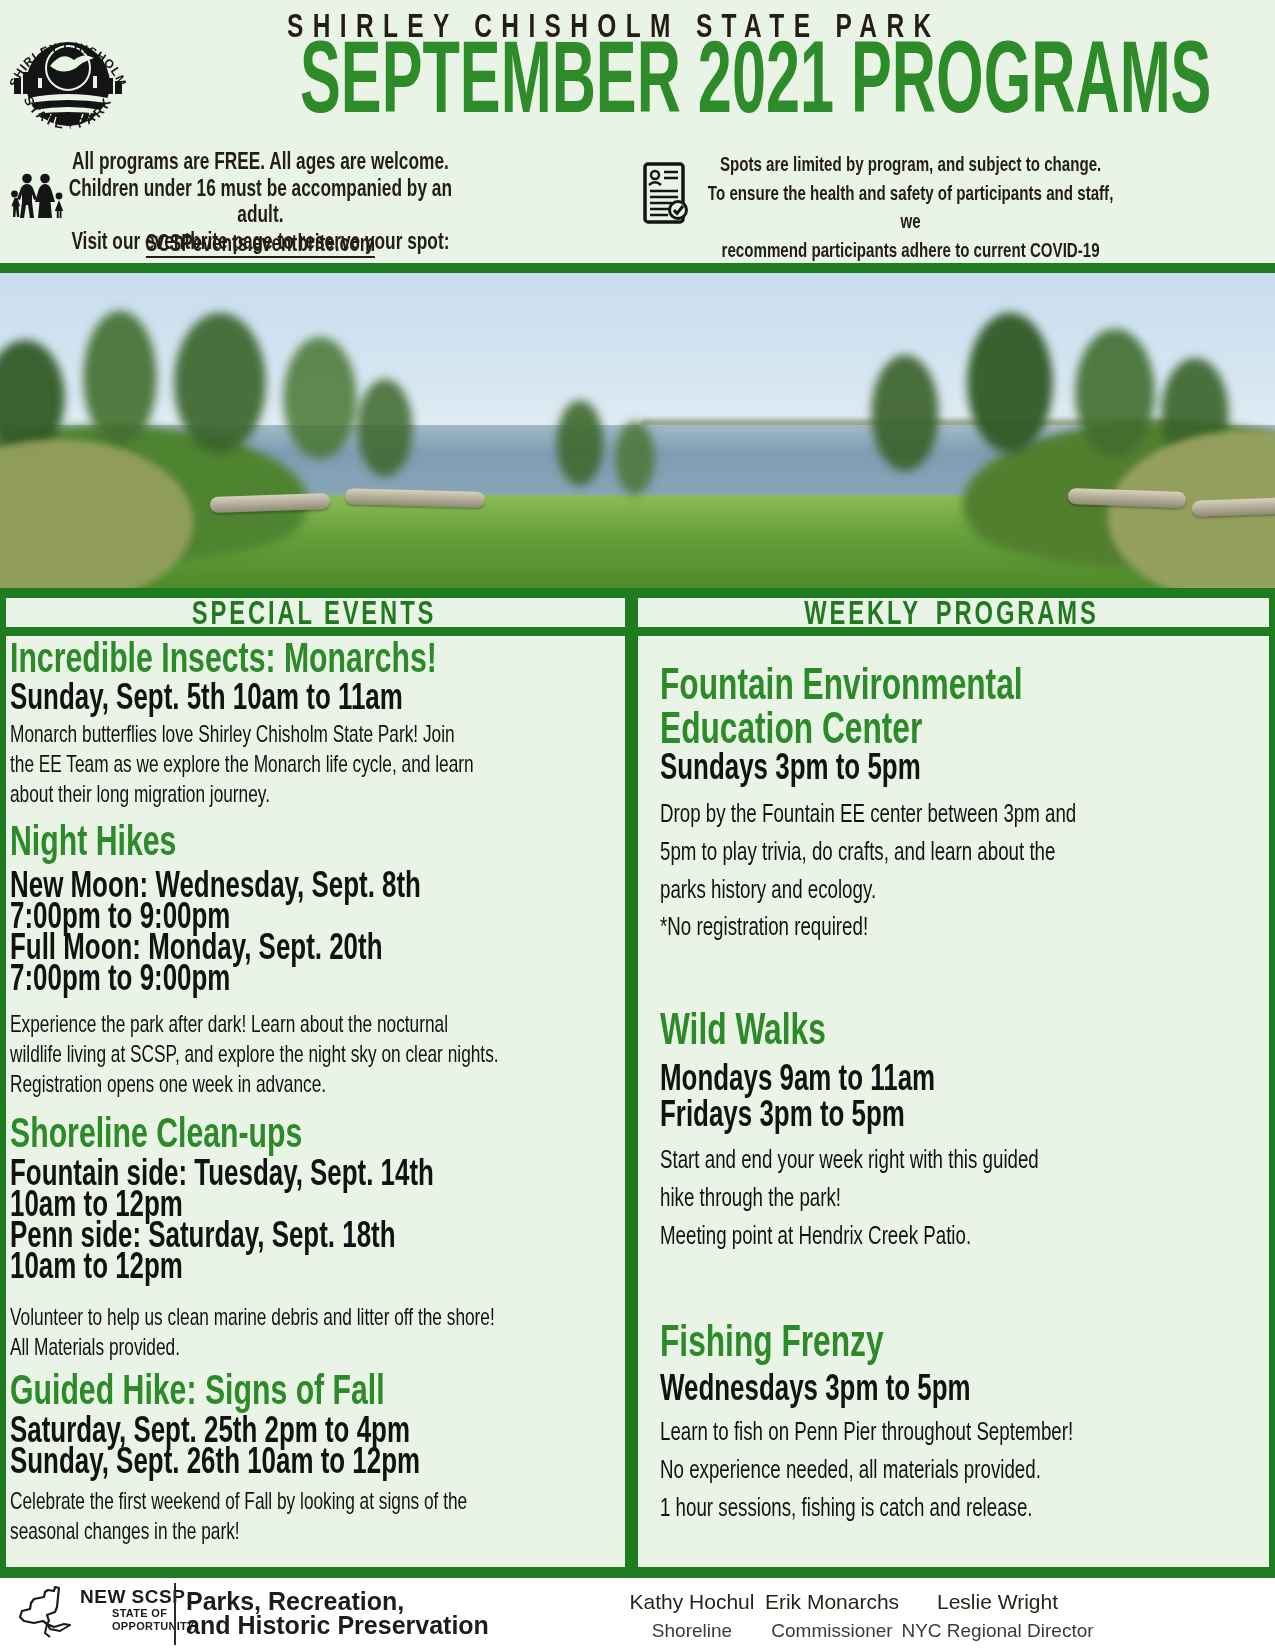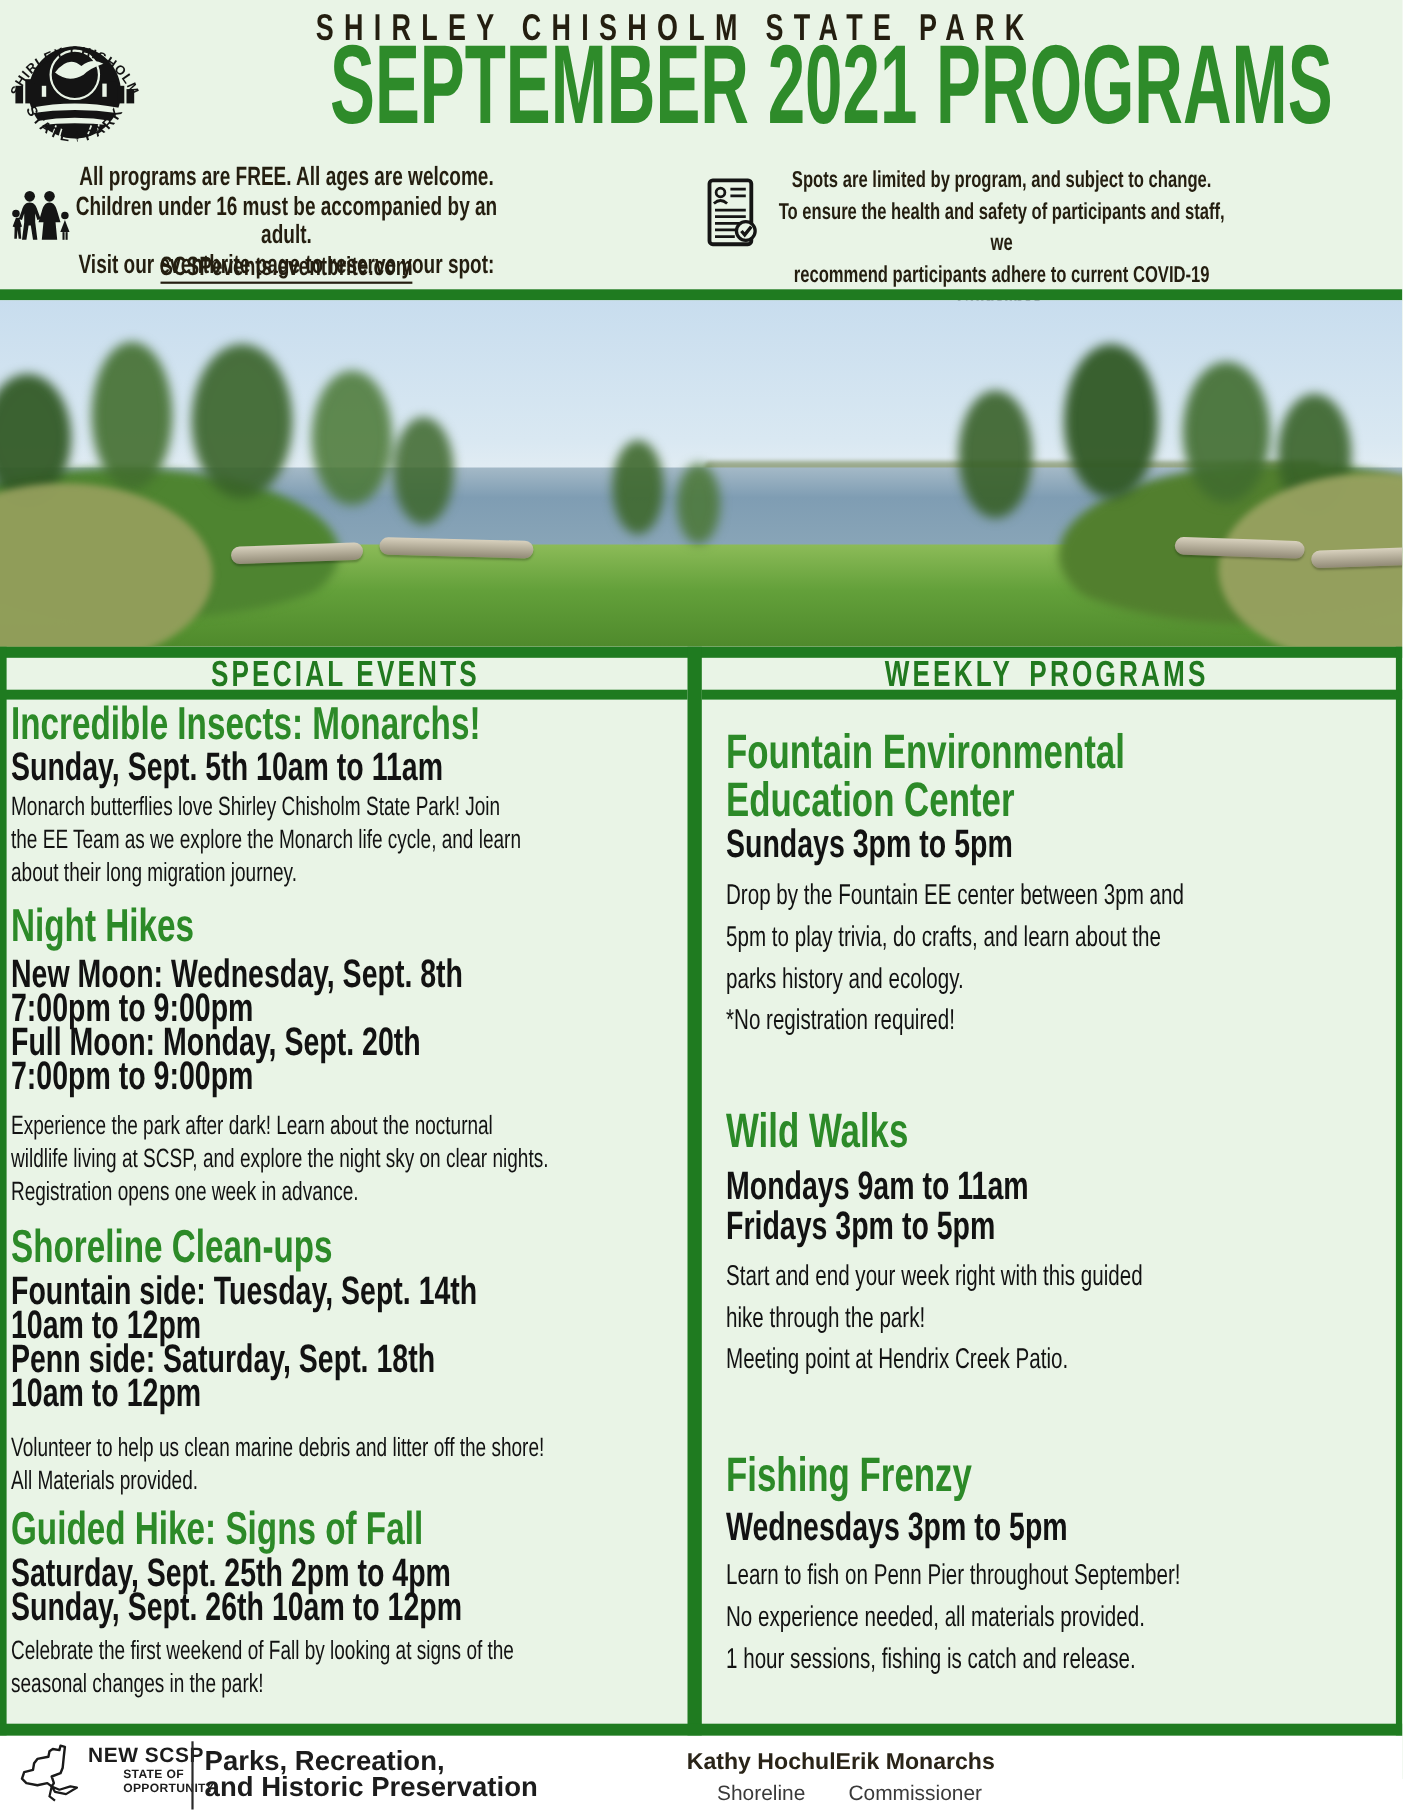--- a/index.html
+++ b/index.html
@@ -73,21 +73,21 @@
   .lcol{left:10px;width:812px;}
   .rcol{left:660px;width:840px;}
   
   .footer{left:0;top:1578px;width:1275px;height:72px;background:#ffffff;}
   .brand-text{left:80px;top:1587px;line-height:1;color:#1c1c1c;}
   .brand-ny{font-size:19px;font-weight:bold;letter-spacing:.5px;}
   .brand-sub{font-size:11px;font-weight:600;margin-top:2px;letter-spacing:.3px;margin-left:32px;}
   .foot-div{left:174px;top:1583px;width:2px;height:62px;background:#2a2a2a;}
   .agency{left:186px;top:1589px;font-size:25px;line-height:24px;font-weight:bold;color:#1c1c1c;}
   .official{text-align:center;}
-  .official .nm{font-size:21px;font-weight:bold;color:#2a2418;}
+  .official .nm{font-size:21px;font-weight:normal;color:#2a2418;}
   .official .tt{font-size:19px;color:#3a3a3a;margin-top:6px;}
   .off-1{left:612px;top:1590px;width:160px;}
   .off-2{left:752px;top:1590px;width:160px;}
   .off-3{left:895px;top:1590px;width:205px;}
 </style>
 </head>
 <body>
 
 <div class="page">
 
@@ -265,14 +265,18 @@
 and Historic Preservation</div>
 
   <div class="abs official off-1">
     <div class="nm">Kathy Hochul</div>
     <div class="tt">Shoreline</div>
   </div>
   <div class="abs official off-2">
     <div class="nm">Erik Monarchs</div>
     <div class="tt">Commissioner</div>
   </div>
+  <div class="abs official off-3">
+    <div class="nm">Leslie Wright</div>
+    <div class="tt">NYC Regional Director</div>
+  </div>
 
 </div>
 
 </body></html>

